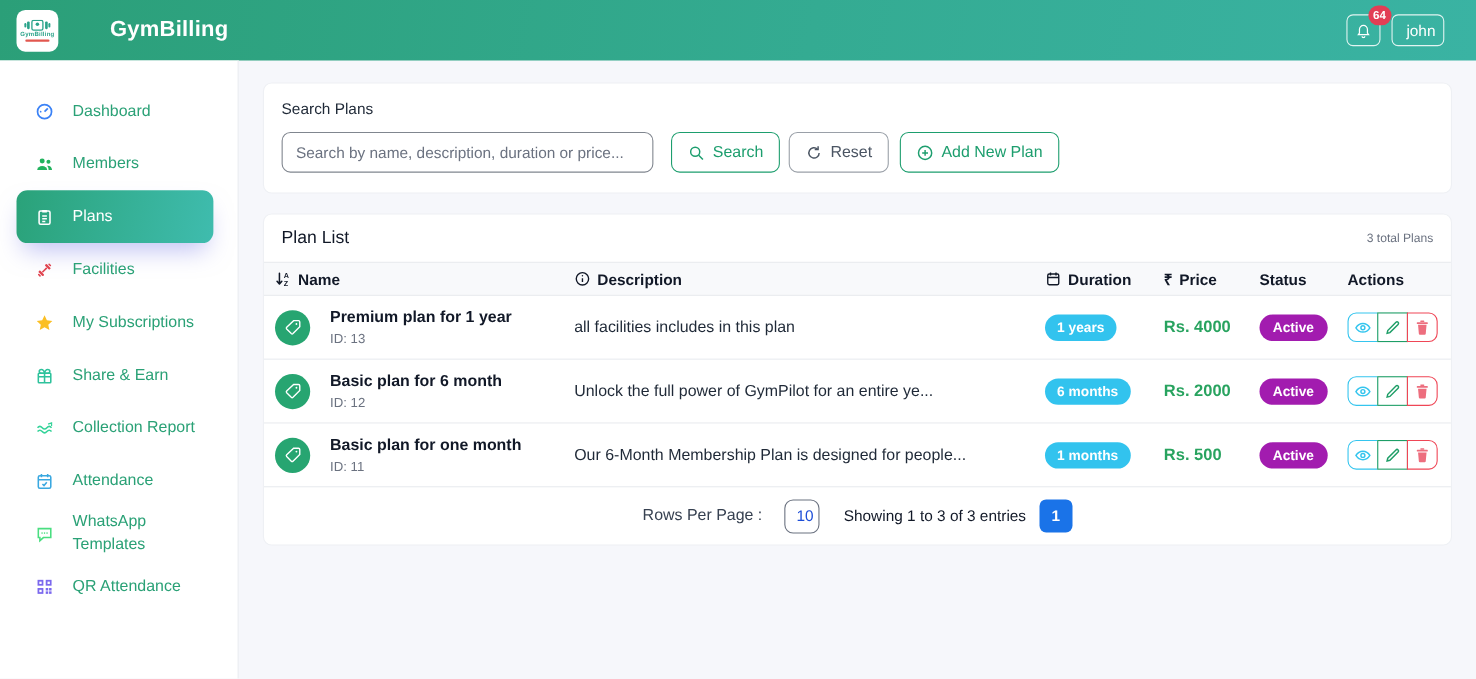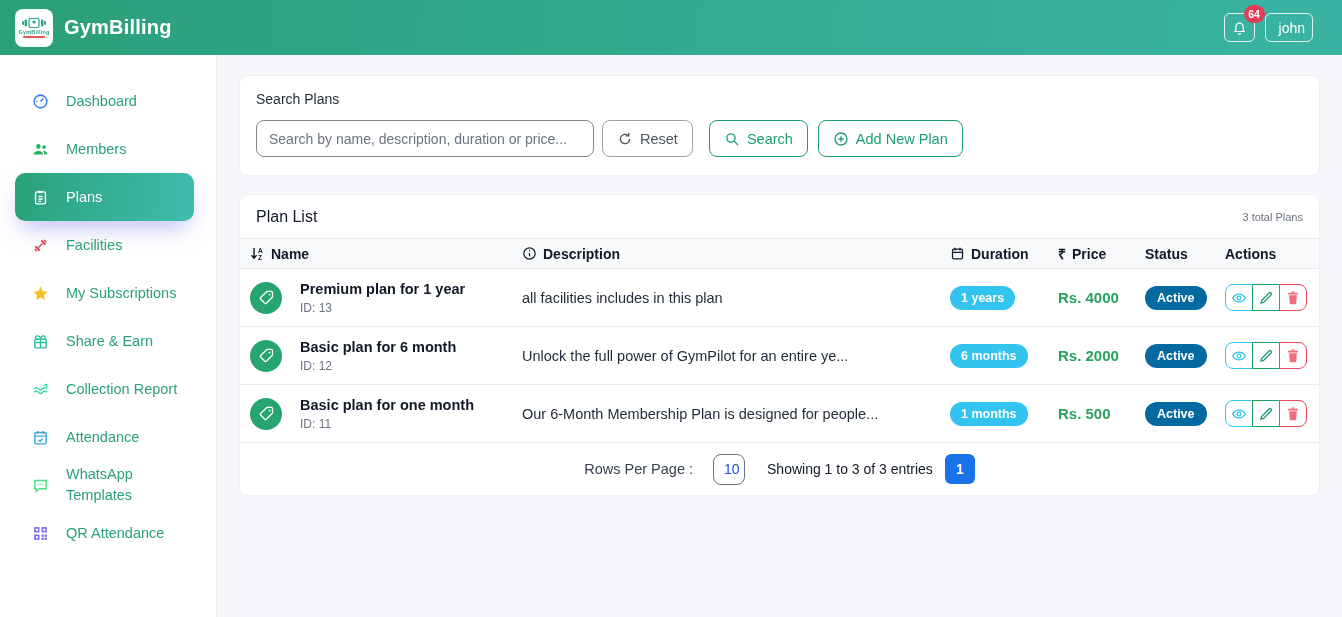--- a/index.html
+++ b/index.html
@@ -1,21 +1,21 @@
 <!DOCTYPE html>
 <html><head>
 <meta charset="utf-8">
 <style>
   * { margin:0; padding:0; box-sizing:border-box; }
   html,body { width:1342px; height:617px; overflow:hidden; }
   body { font-family:"Liberation Sans", sans-serif; background:#f6f7fb; color:#1f2937; }
 
   
   .topbar { height:55px; display:flex; align-items:center; padding:0 29px 0 15px;
-    background:linear-gradient(100deg,#2b9f78 0%,#34ab92 55%,#3ab3a3 100%); }
+    background:linear-gradient(100deg,#2b9f78 0%,#34ab92 55%,#3ab3a3 100%);gap:36px; }
   .logo-box { width:38px; height:38px; background:#fff; border-radius:8px; display:flex; flex-direction:column;
     align-items:center; justify-content:center; gap:1px; }
   .logo-box svg { display:block; }
   .logo-text { font-size:5.5px; font-weight:bold; color:#2aa38a; letter-spacing:.2px; }
   .logo-sub { width:22px; height:2px; background:#e2574f; border-radius:1px; }
   .app-title { color:#fff; font-size:20px; font-weight:600; margin-left:11px; letter-spacing:.2px; }
   .topbar-right { margin-left:auto; display:flex; align-items:center; gap:10px; }
   .icon-chip { position:relative; height:29px; min-width:31px; padding:0 7px; border:1px solid rgba(255,255,255,.85);
     border-radius:6px; background:transparent; color:#fff; display:flex; align-items:center; gap:6px;
     font-size:14px; cursor:pointer; }
@@ -68,21 +68,21 @@
   .cell-name { display:flex; align-items:center; gap:18px; }
   .avatar { width:32px; height:32px; border-radius:50%; background:#27a571; display:flex; align-items:center;
     justify-content:center; flex:none; }
   .avatar svg { width:17px; height:17px; }
   .plan-name { font-size:14.5px; font-weight:bold; color:#111827; }
   .plan-id { font-size:12px; color:#6b7280; margin-top:4px; }
   .cell-desc { font-size:14.5px; color:#1f2937; }
   .dur-badge { display:inline-block; background:#32c3ee; color:#fff; font-size:12.5px; font-weight:bold;
     padding:5px 11px; border-radius:12px; }
   .price { font-size:15px; font-weight:bold; color:#28a35f; }
-  .status-badge { display:inline-block; background:#0369a1; color:#fff; font-size:12.5px; font-weight:bold;
+  .status-badge { display:inline-block; background:#a21caf; color:#fff; font-size:12.5px; font-weight:bold;
     padding:5px 12px; border-radius:12px; }
   .actions-group { display:inline-flex; }
   .act-btn { width:28px; height:27px; background:#fff; display:flex; align-items:center; justify-content:center;
     cursor:pointer; }
   .act-btn svg { width:16px; height:16px; }
   .act-view { border:1px solid #35c5ee; color:#35c5ee; border-radius:8px 0 0 8px; }
   .act-edit { border:1px solid #1e9e67; color:#1e9e67; margin-left:-1px; }
   .act-del { border:1px solid #ef4656; color:#ed6e7e; margin-left:-1px; border-radius:0 8px 8px 0; }
 
   
@@ -261,33 +261,33 @@
       <span class="side-label">QR Attendance</span>
     </div>
   </div>
 
   <div class="main">
 
     <div class="card search-card">
       <div class="search-label">Search Plans</div>
       <div class="search-row">
         <input class="search-input" type="text" placeholder="Search by name, description, duration or price..." style="">
+        <button class="btn btn-green btn-search">
+          <svg viewBox="0 0 24 24" fill="none" stroke="currentColor" stroke-width="2">
+              <circle cx="10.5" cy="10.5" r="6.2"></circle>
+              <path d="M15.2 15.2L21 21"></path>
+            </svg>
+          <span>Search</span>
+        </button>
         <button class="btn btn-gray btn-reset">
           <svg viewBox="0 0 24 24" fill="none" stroke="currentColor" stroke-width="2">
               <path d="M19 12a7 7 0 1 1-2.2-5.1"></path>
               <path d="M17.6 2.8v4.6H13"></path>
             </svg>
           <span>Reset</span>
-        </button>
-        <button class="btn btn-green btn-search">
-          <svg viewBox="0 0 24 24" fill="none" stroke="currentColor" stroke-width="2">
-              <circle cx="10.5" cy="10.5" r="6.2"></circle>
-              <path d="M15.2 15.2L21 21"></path>
-            </svg>
-          <span>Search</span>
         </button>
         <button class="btn btn-green btn-add">
           <svg viewBox="0 0 24 24" fill="none" stroke="currentColor" stroke-width="2">
               <circle cx="12" cy="12" r="9"></circle>
               <path d="M12 8v8M8 12h8"></path>
             </svg>
           <span>Add New Plan</span>
         </button>
       </div>
     </div>

